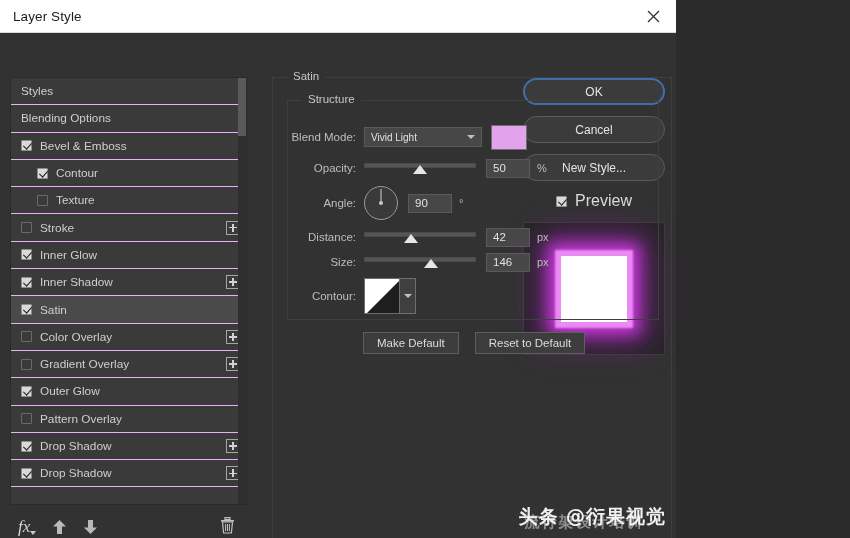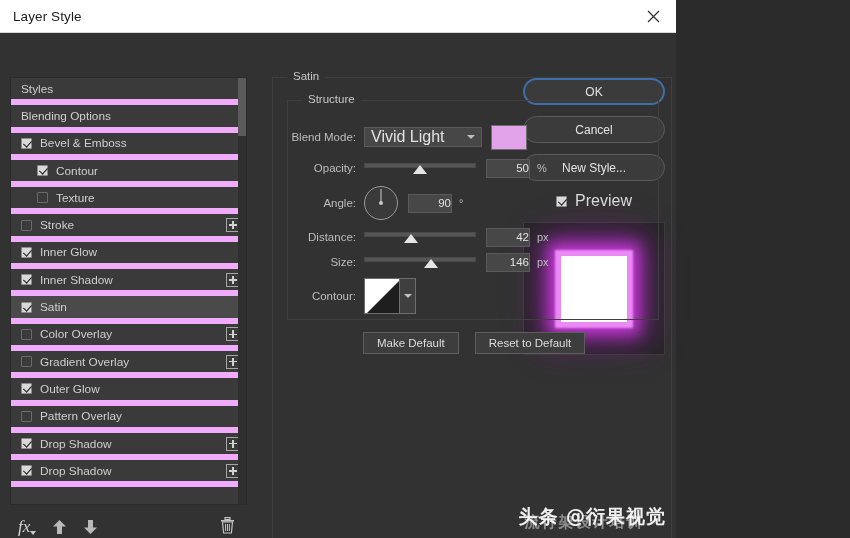--- a/index.html
+++ b/index.html
@@ -73,21 +73,21 @@
     width: 237px;
     flex: 0 0 auto;
     height: 428px;
     overflow: hidden;
     position: relative;
   }
   .sl-row {
     height: 27.3px;
     display: flex;
     align-items: center;
-    border-bottom: 6px solid #f0abfc;
+    border-bottom: 1px solid #f0abfc;
     padding-left: 10px;
     font-size: 11.8px;
     color: #cfcfcf;
     position: relative;
     cursor: pointer;
   }
   .sl-row.selected { background: #4a4a4a; }
   .sl-row.indent { padding-left: 26px; }
   .sl-label { white-space: nowrap; }
 
@@ -241,21 +241,21 @@
     color: #bdbdbd;
     white-space: nowrap;
   }
 
   .select-box {
     width: 118px;
     height: 20px;
     background: #474747;
     border: 1px solid #5a5a5a;
     color: #e2e2e2;
-    font-size: 16px;
+    font-size: 10px;
     display: flex;
     align-items: center;
     padding: 0 6px;
     position: relative;
     cursor: pointer;
   }
   .select-box .chev {
     position: absolute;
     right: 6px;
     top: 50%;
@@ -302,21 +302,20 @@
     height: 19px;
     background: #474747;
     border: 1px solid #5a5a5a;
     color: #e2e2e2;
     font-size: 11.5px;
     display: flex;
     align-items: center;
     padding-left: 6px;
     margin-left: 10px;
     cursor: text;
-    justify-content: flex-end;
   }
   .unit {
     margin-left: 7px;
     font-size: 11px;
     color: #bdbdbd;
   }
 
   .dial {
     width: 34px; height: 34px;
     border: 1px solid #9a9a9a;

